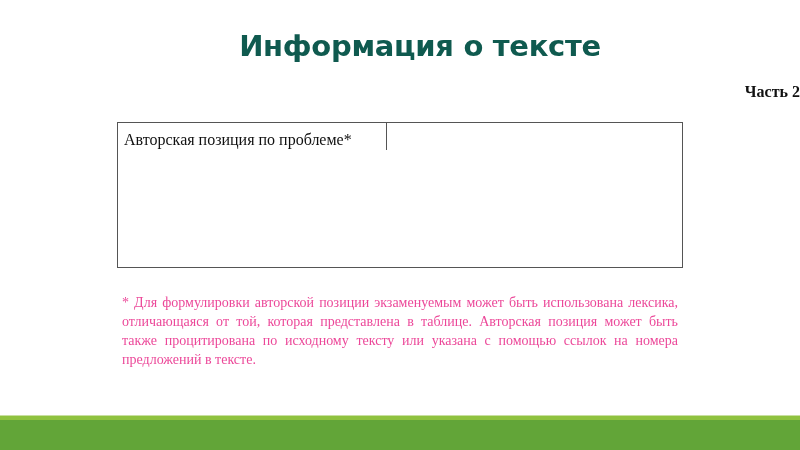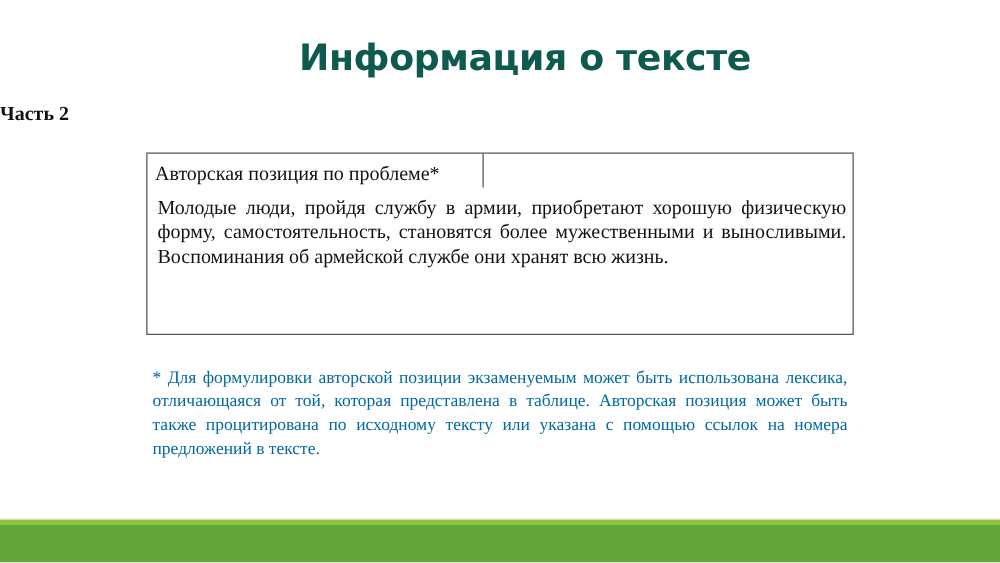--- a/index.html
+++ b/index.html
@@ -32,21 +32,21 @@
       left: 0;
       top: 0;
       width: 800px;
       height: 410px;
     }
     .part-heading {
       position: absolute;
       left: 0;
       top: 82px;
       width: 800px;
-      text-align: left;
+      text-align: right;
       font-family: "Liberation Serif", serif;
       font-weight: bold;
       font-size: 16px;
       line-height: 20px;
       color: #111111;
     }
     .info-table {
       position: absolute;
       left: 117px;
       top: 122px;
@@ -74,21 +74,21 @@
       text-align: justify;
     }
     .footnote {
       position: absolute;
       left: 122px;
       top: 293px;
       width: 556px;
       font-family: "Liberation Serif", serif;
       font-size: 14px;
       line-height: 19px;
-      color: #0369a1;
+      color: #ec4899;
       text-align: justify;
       margin: 0;
     }
     .bottom-band {
       position: absolute;
       left: 0;
       top: 415px;
       width: 800px;
       height: 35px;
     }
@@ -108,21 +108,20 @@
 </head>
 <body>
 
 <div class="slide-title">Информация о тексте</div>
 
 <div class="doc-image">
   <div class="part-heading">Часть 2</div>
 
   <div class="info-table">
     <div class="cell-label">Авторская позиция по проблеме*</div>
-    <div class="cell-value">Молодые люди, пройдя службу в армии, приобретают хорошую физическую форму, самостоятельность, становятся более мужественными и выносливыми. Воспоминания об армейской службе они хранят всю жизнь.</div>
   </div>
 
   <p class="footnote">* Для формулировки авторской позиции экзаменуемым может быть использована лексика, отличающаяся от той, которая представлена в таблице. Авторская позиция может быть также процитирована по исходному тексту или указана с помощью ссылок на номера предложений в тексте.</p>
 </div>
 
 <div class="bottom-band">
   <div class="band-line"></div>
   <div class="band-light"></div>
   <div class="band-main"></div>
 </div>

